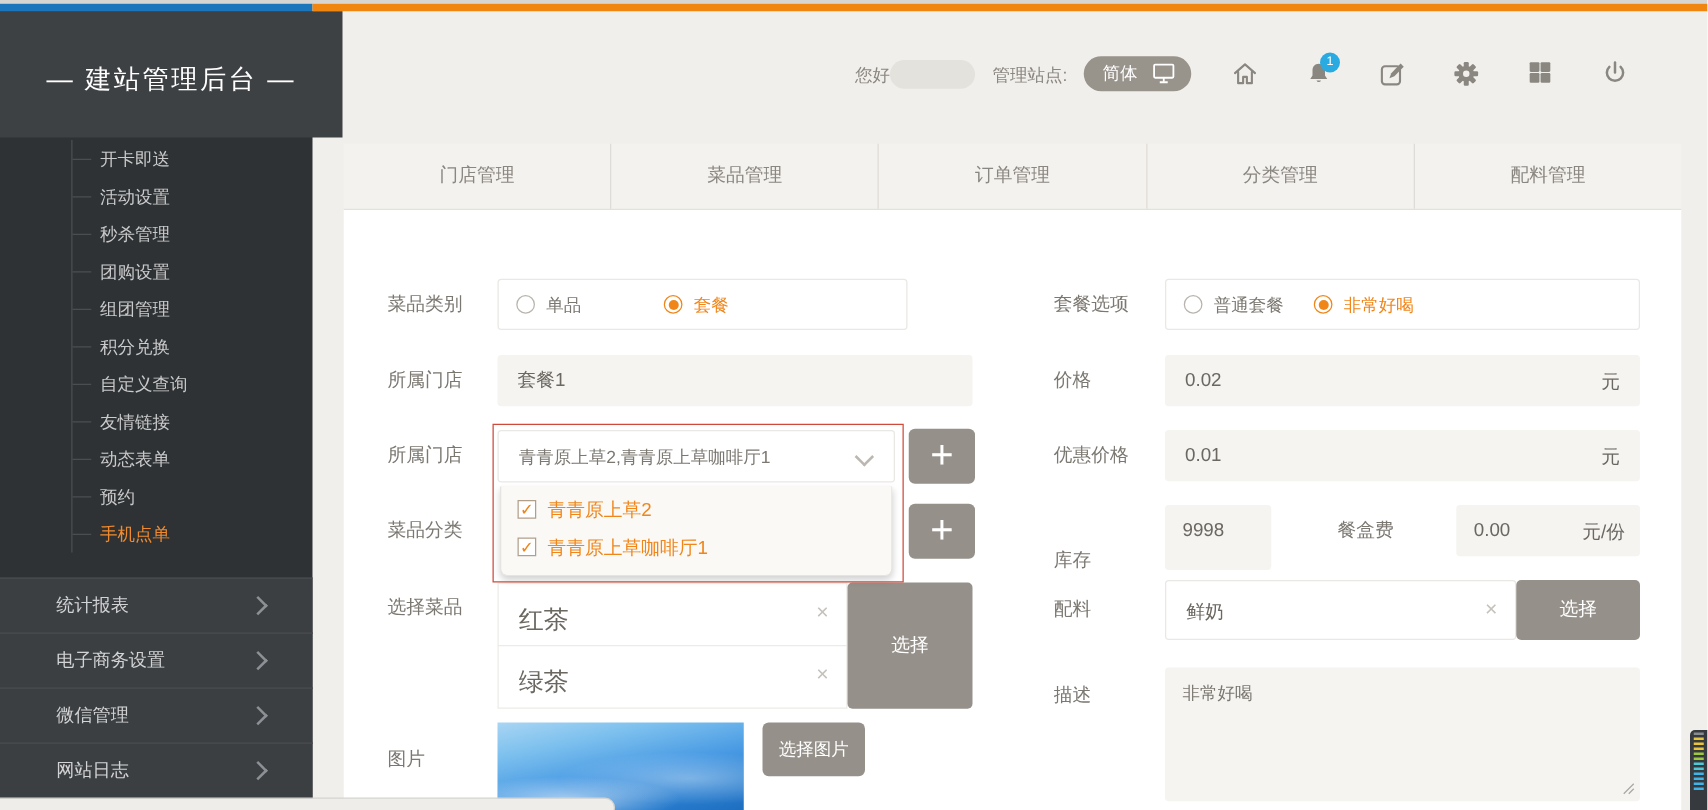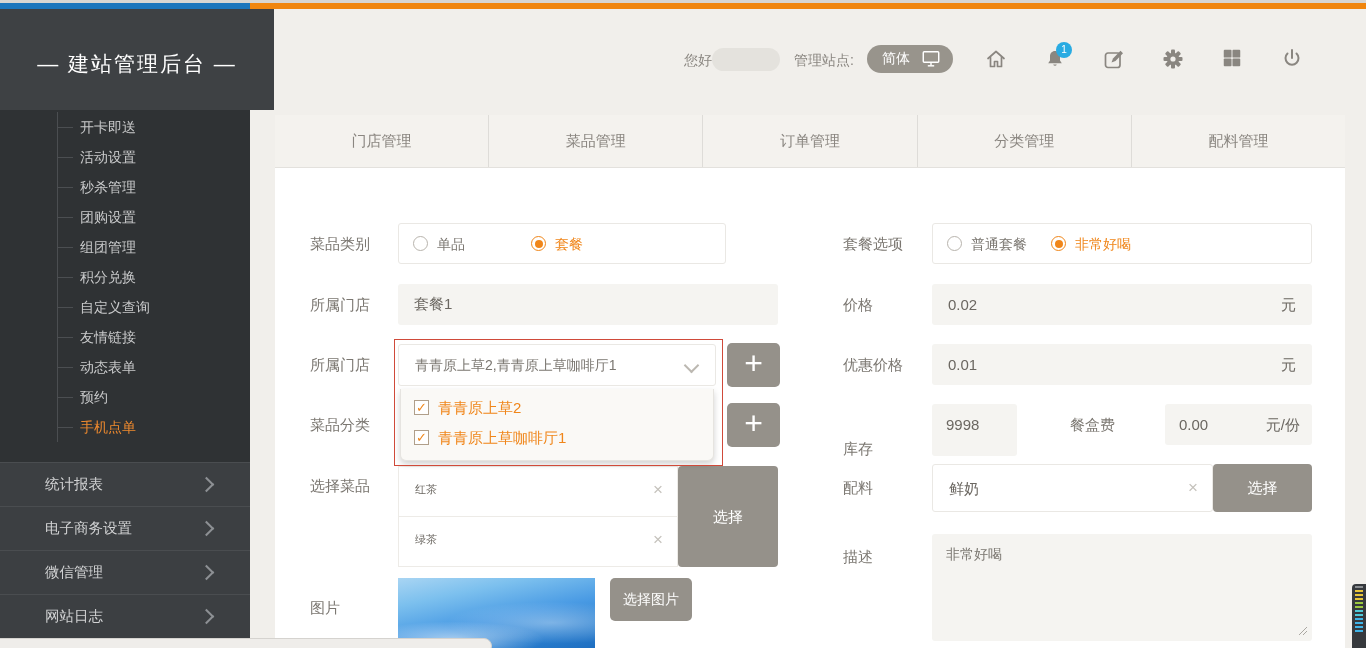--- a/index.html
+++ b/index.html
@@ -53,21 +53,21 @@
       border-right:2px solid #bcb8b1;border-bottom:2px solid #bcb8b1;transform:rotate(45deg);}
   .ddpanel{left:400px;top:389px;width:314px;height:72px;background:#faf9f6;
       border:1px solid #e6e4e0;border-top:none;border-radius:0 0 6px 6px;
       box-shadow:0 3px 6px rgba(0,0,0,0.18);box-sizing:border-box;z-index:3;}
   .ddrow{position:absolute;left:13px;height:20px;cursor:pointer;}
   .cbox{position:absolute;left:0;top:1px;width:15px;height:15px;border:1px solid #b09f8a;background:#fff;box-sizing:border-box;
       color:#f0861a;font-size:13px;font-weight:bold;line-height:13px;text-align:center;}
   .ddtext{position:absolute;left:24px;top:0;font-size:15px;color:#f0861a;white-space:nowrap;}
   .redbox{left:394px;top:339px;width:327px;height:125px;border:1px solid #d04a3a;z-index:4;pointer-events:none;}
   .dishrow{left:398px;width:280px;height:51px;background:#fff;border:1px solid #edebe7;box-sizing:border-box;}
-  .dishtext{position:absolute;left:16px;top:15px;font-size:11px;color:#6b6761;}
+  .dishtext{position:absolute;left:16px;top:15px;font-size:20px;color:#6b6761;}
   .closex{position:absolute;right:14px;top:13px;font-size:17px;color:#c5c2bc;cursor:pointer;}
   .sky{left:398px;top:578px;width:197px;height:70px;
       background:
         radial-gradient(130px 26px at 28% 88%, rgba(255,255,255,0.55), transparent 70%),
         radial-gradient(150px 30px at 78% 64%, rgba(255,255,255,0.35), transparent 70%),
         linear-gradient(168deg,#a9d5f3 0%,#7cc0ee 25%,#4a9be4 55%,#2a7fd0 80%,#1e6ec0 100%);}
   .hscroll{left:-8px;top:638px;width:498px;height:14px;background:#efedea;
       border:1px solid #d5d3cf;border-radius:8px;z-index:9;cursor:pointer;}
   .meter{left:1352px;top:584px;width:14px;height:64px;background:#36393d;border-radius:4px 0 0 0;z-index:9;}
   .meter i{display:block;width:8px;height:2px;margin:2px auto 0;}

